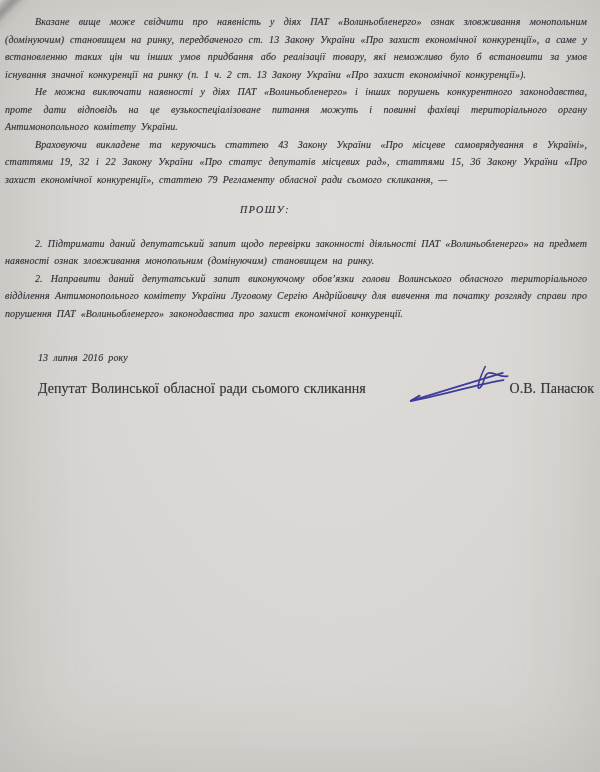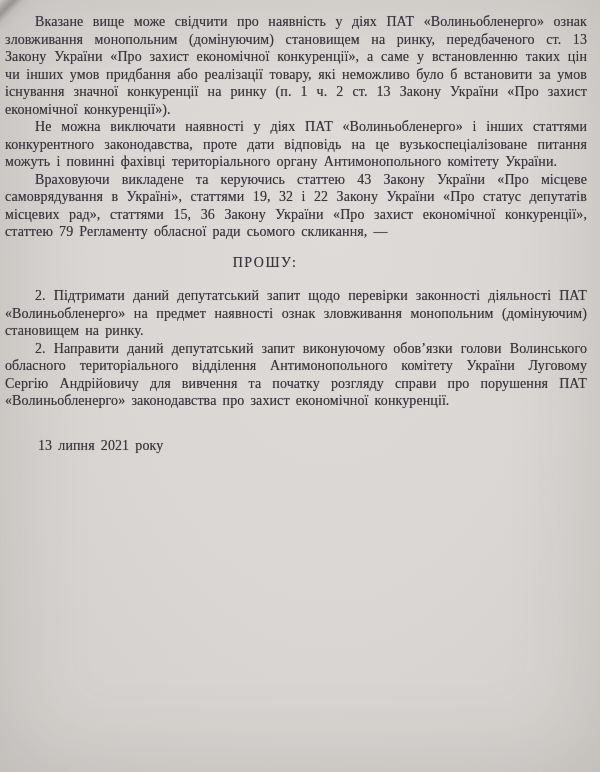--- a/index.html
+++ b/index.html
@@ -33,27 +33,28 @@
     opacity: 0.85;
   }
   .textblock {
     position: absolute;
     top: 13px;
     left: 5px;
     right: 13px;
   }
   .textblock p {
     margin: 0;
-    font-size: 14px;
+    font-size: 10px;
     line-height: 17.5px;
     text-align: justify;
     text-indent: 30px;
     word-spacing: 2.5px;
     letter-spacing: 0.1px;
     text-shadow: 0 0 0.7px rgba(56,55,61,0.55);
+    font-style: italic;
   }
   p.request-heading {
     text-align: center;
     text-indent: 0;
     word-spacing: normal;
     letter-spacing: 1.5px;
     margin: 13px 0 16px;
     transform: translateX(-31px);
   }
   p.request-item-2 { }
@@ -90,27 +91,39 @@
 <body>
 
 <div class="page">
 
   <div class="corner-shadow"></div>
 
   <div class="textblock">
 
     <p>Вказане вище може свідчити про наявність у діях ПАТ «Волиньобленерго» ознак зловживання монопольним (домінуючим) становищем на ринку, передбаченого ст. 13 Закону України «Про захист економічної конкуренції», а саме у встановленню таких цін чи інших умов придбання або реалізації товару, які неможливо було б встановити за умов існування значної конкуренції на ринку (п. 1 ч. 2 ст. 13 Закону України «Про захист економічної конкуренції»).</p>
 
-    <p>Не можна виключати наявності у діях ПАТ «Волиньобленерго» і інших статтями конкурентного законодавства, проте дати відповідь на це вузькоспеціалізоване питання можуть і повинні фахівці територіального органу Антимонопольного комітету України.</p>
+    <p>Не можна виключати наявності у діях ПАТ «Волиньобленерго» і інших порушень конкурентного законодавства, проте дати відповідь на це вузькоспеціалізоване питання можуть і повинні фахівці територіального органу Антимонопольного комітету України.</p>
 
     <p>Враховуючи викладене та керуючись статтею 43 Закону України «Про місцеве самоврядування в Україні», статтями 19, 32 і 22 Закону України «Про статус депутатів місцевих рад», статтями 15, 36 Закону України «Про захист економічної конкуренції», статтею 79 Регламенту обласної ради сьомого скликання, —</p>
 
     <p class="request-heading">ПРОШУ:</p>
 
     <p class="request-item-1">2. Підтримати даний депутатський запит щодо перевірки законності діяльності ПАТ «Волиньобленерго» на предмет наявності ознак зловживання монопольним (домінуючим) становищем на ринку.</p>
 
     <p class="request-item-2">2. Направити даний депутатський запит виконуючому обов’язки голови Волинського обласного територіального відділення Антимонопольного комітету України Луговому Сергію Андрійовичу для вивчення та початку розгляду справи про порушення ПАТ «Волиньобленерго» законодавства про захист економічної конкуренції.</p>
 
-    <p class="date-line">13 липня 2021 року</p>
+    <p class="date-line">13 липня 2016 року</p>
 
+    <div class="signoff-row">
+      <span class="signoff-title">Депутат Волинської обласної ради сьомого скликання</span>
+
+      <svg class="signature-svg" width="104" height="45" viewBox="0 0 130 56" fill="none" xmlns="http://www.w3.org/2000/svg">
+        <path d="M6 46 L121 11" stroke-width="2.2" stroke-linecap="round" stroke="#3e3b9b"></path>
+        <path d="M6 46 C 42 40, 92 24, 122 20" stroke-width="2" stroke-linecap="round" stroke="#3e3b9b"></path>
+        <path d="M99 3 C 91 20, 87 34, 93 29 C 99 24, 96 12, 104 11 C 112 10, 116 17, 127 15" stroke-width="2" stroke-linecap="round" stroke="#3e3b9b"></path>
+        <path d="M6 46 L17 39.5" stroke-width="2.4" stroke-linecap="round" stroke="#3e3b9b"></path>
+      </svg>
+
+      <span class="signoff-name">О.В. Панасюк</span>
+    </div>
 
   </div>
 </div>
 
 </body></html>

